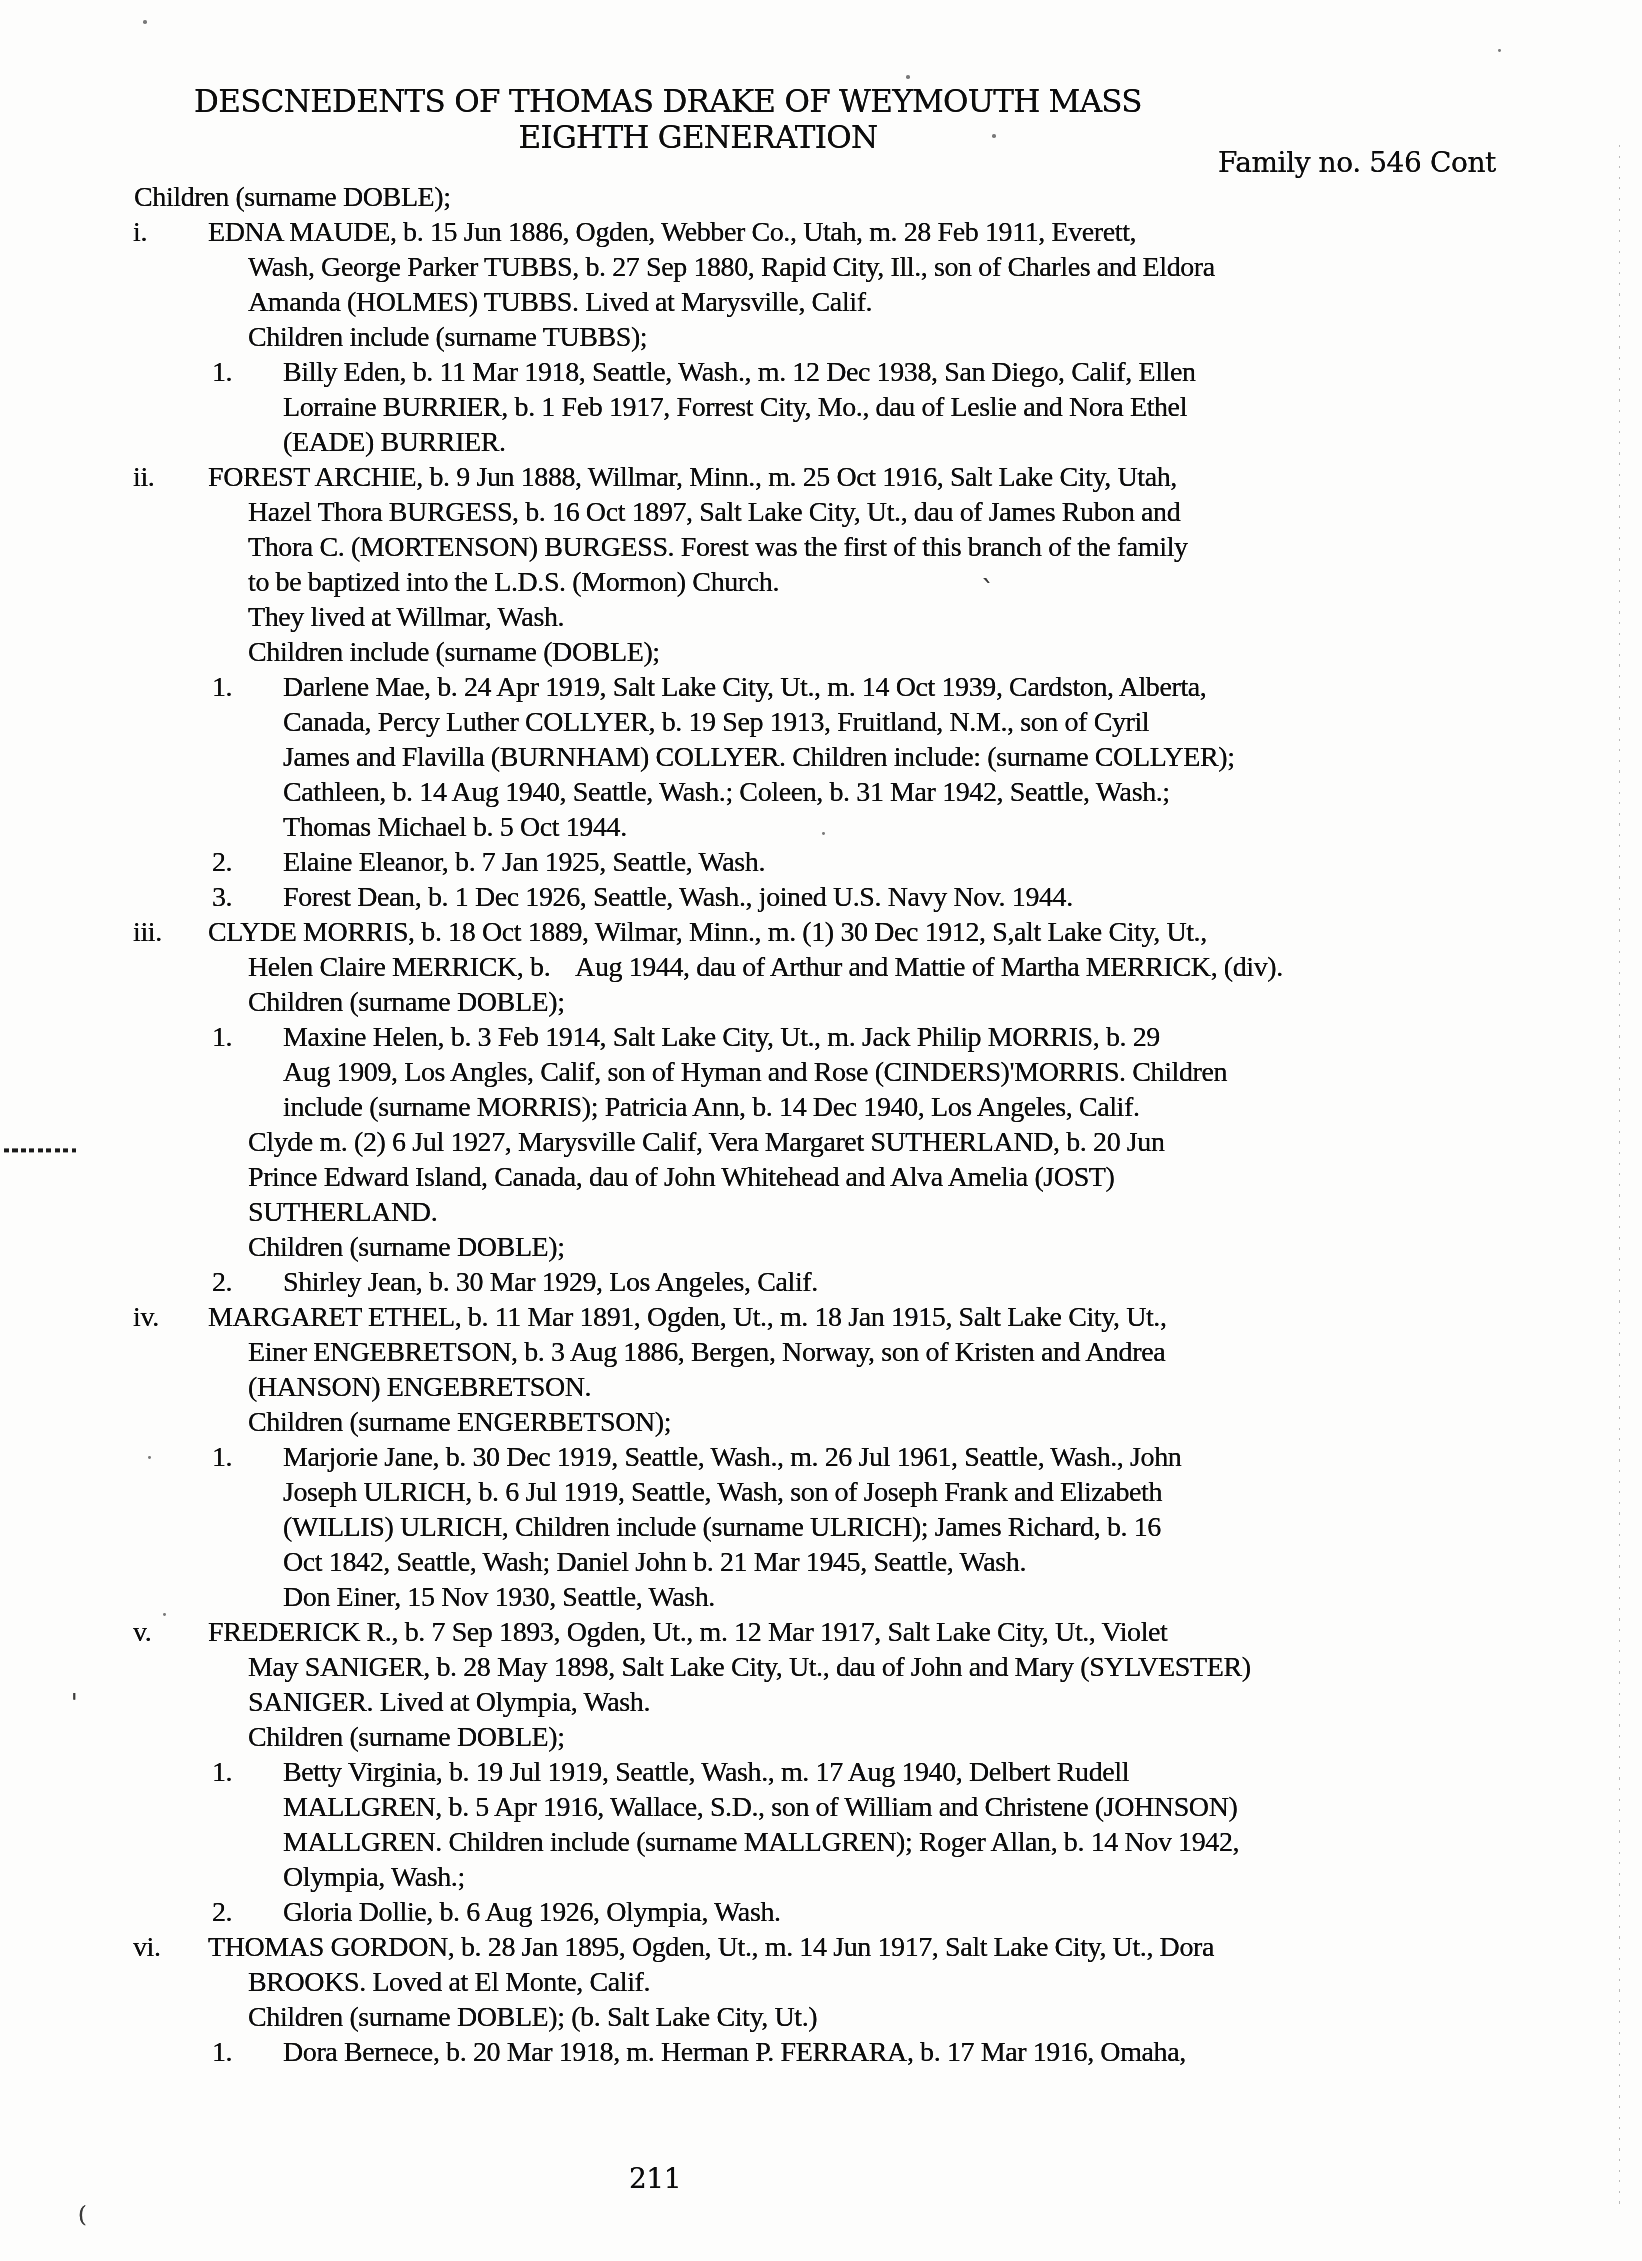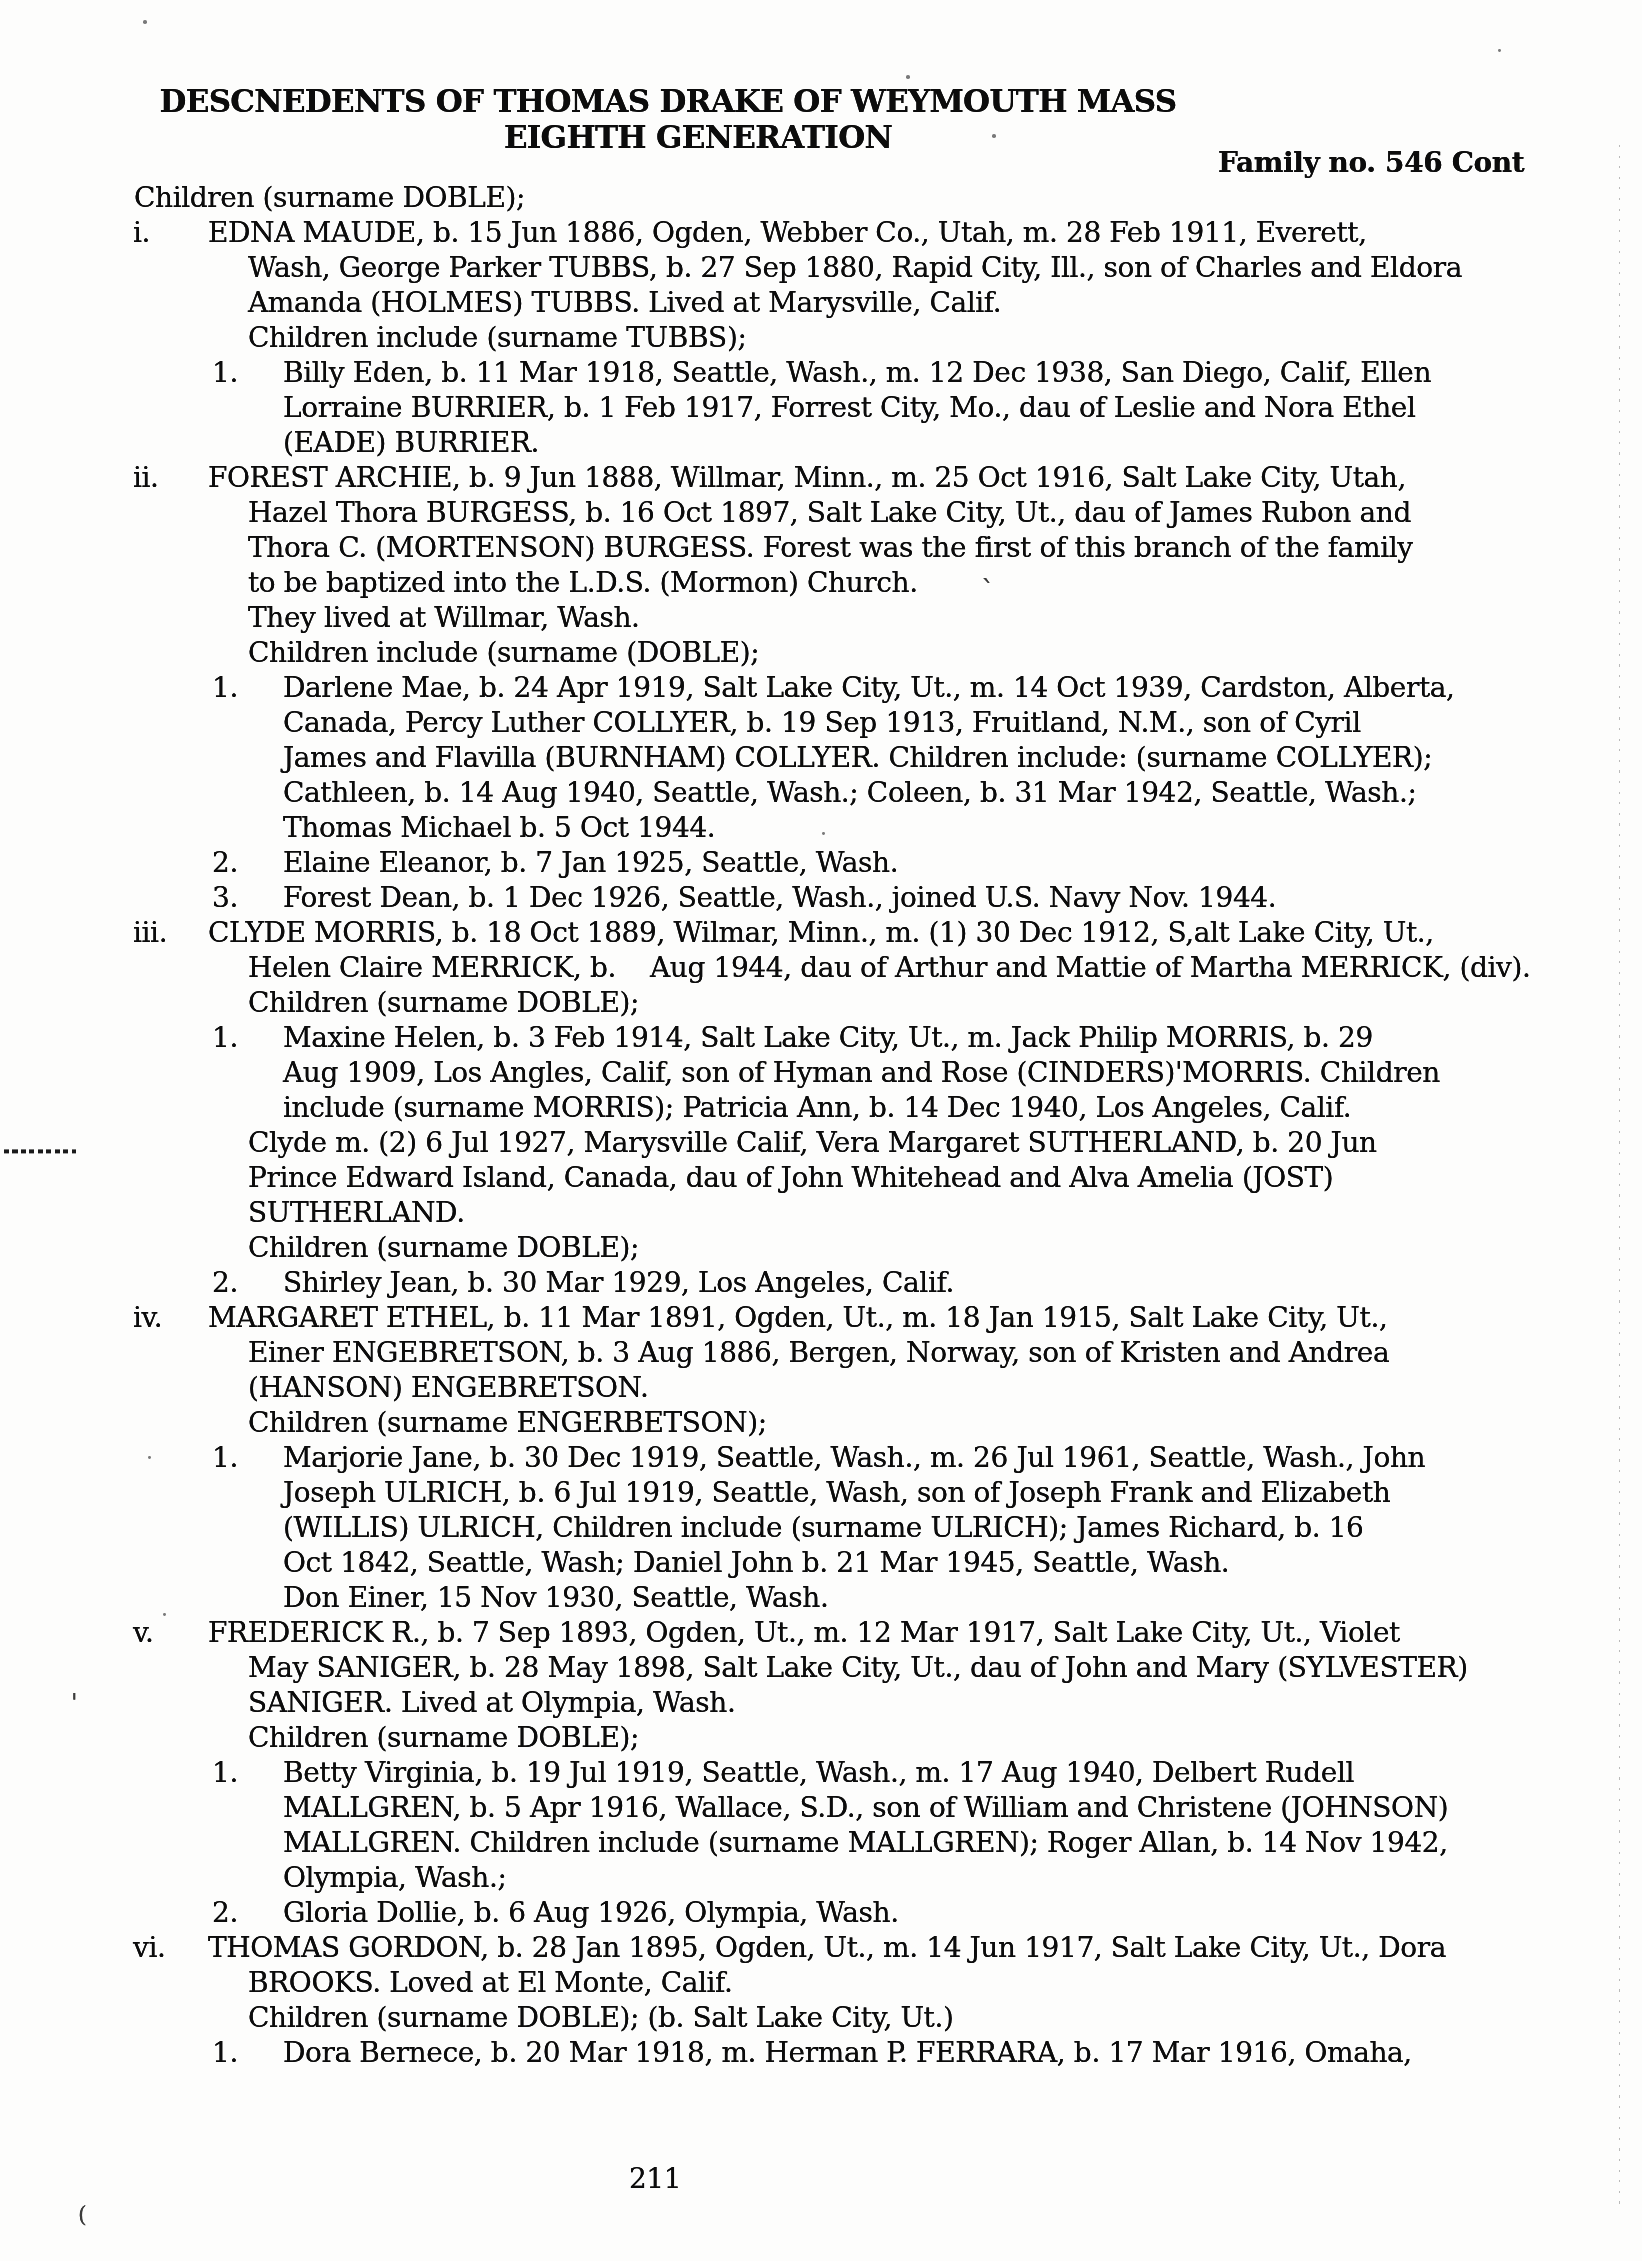--- a/index.html
+++ b/index.html
@@ -3,26 +3,26 @@
 <meta charset="utf-8">
 <style>
   html,body{margin:0;padding:0;}
   body{
     width:1643px;height:2261px;position:relative;overflow:hidden;
     background:#fdfdfc;color:#0c0c0c;
     font-family:"DejaVu Serif","Liberation Serif",serif;
     font-size:28px;letter-spacing:-0.4px;
     text-shadow:0 0 0.3px currentColor;
   }
-  .hdr{position:absolute;white-space:pre;font-weight:bold;}
+  .hdr{position:absolute;white-space:pre;}
   #title1{left:668px;top:83px;transform:translateX(-50%);font-size:31px;letter-spacing:-0.7px;}
   #title2{left:670px;top:119px;transform:translateX(-50%);font-size:31px;letter-spacing:-0.7px;margin-left:28px;}
   #familyno{left:1218px;top:146px;}
   #docbody{position:absolute;left:0;top:181px;width:1643px;}
-  .line{position:relative;height:35px;white-space:pre;}
+  .line{position:relative;height:35px;white-space:pre;font-family:Liberation Serif, serif;}
   .lab,.txt{position:absolute;top:0;}
   .i0>.txt{left:134px;}
   .e>.lab{left:133px;}  .e>.txt{left:208px;}
   .ec>.txt{left:208px;margin-left:40px;}
   .c>.lab{left:212px;}  .c>.txt{left:283px;}
   .cc>.txt{left:283px;}
   .dashes{
     display:inline-block;width:72px;height:4.2px;margin-left:4.2px;
     background:repeating-linear-gradient(90deg,#1a1a1a 0 5px,transparent 5px 8.5px);
     transform:translateY(1.4px);

